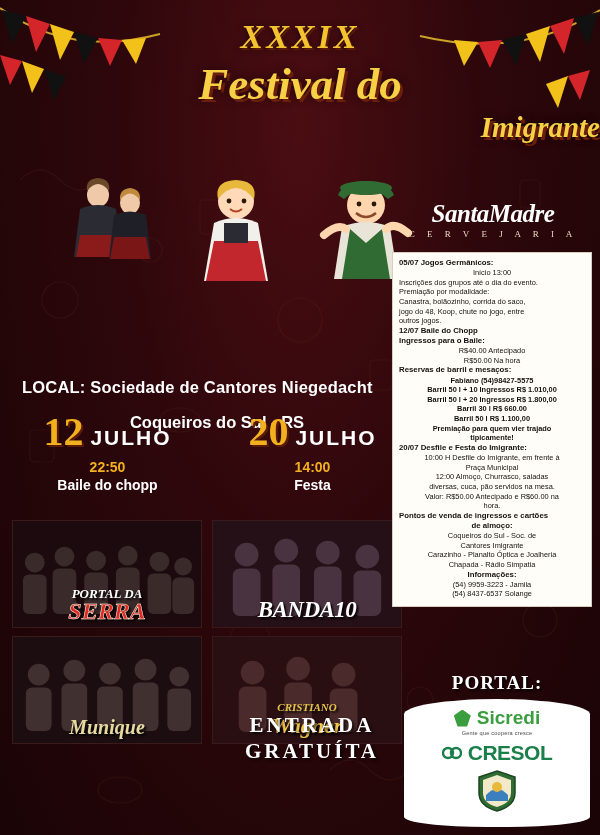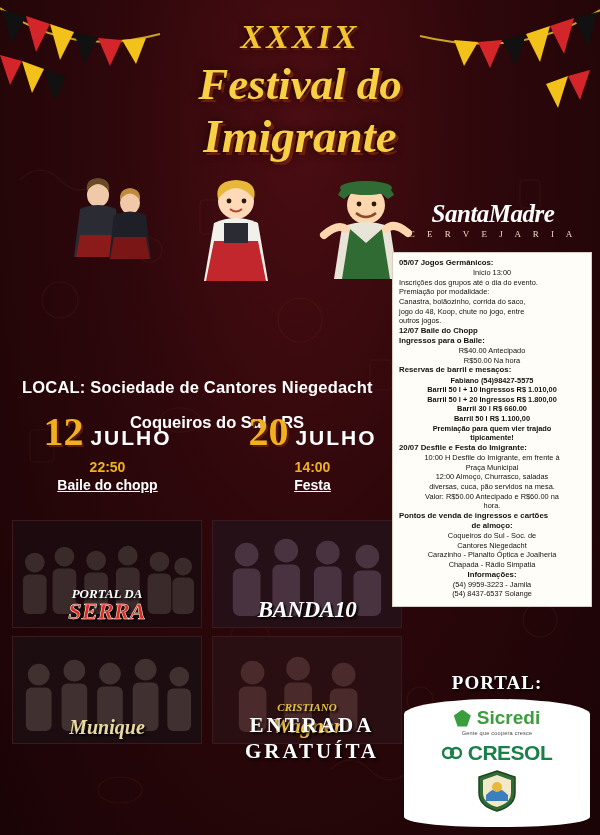--- a/index.html
+++ b/index.html
@@ -53,21 +53,21 @@
   }
   .fest-line {
     font-family: "Liberation Serif", serif;
     font-weight: bold;
     font-style: italic;
     color: #f7d046;
     text-shadow: 3px 3px 0 #6b1f0a, 0 0 10px rgba(0,0,0,.65);
     line-height: 1.0;
   }
   .fest-1 { font-size: 45px; margin-top: 6px; }
-  .fest-2 { font-size: 47px; margin-top: 6px; }
+  .fest-2 { font-size: 29px; margin-top: 6px; text-align: right; }
 
   
   .chars {
     position: absolute;
     top: 175px; left: 0; width: 600px; height: 110px;
     z-index: 5;
   }
 
   
   .brewery {
@@ -138,21 +138,21 @@
     font-family: "Liberation Serif", serif;
     font-weight: bold;
     font-size: 40px;
     color: #f2b01e;
     text-shadow: 2px 2px 0 #5a1a08;
   }
   .date-mon {
     font-size: 21px; font-weight: bold; color: #ffffff; letter-spacing: 2px;
   }
   .date-time { font-size: 14px; color: #f2b01e; font-weight: bold; margin-top: 4px; }
-  .date-ev { font-size: 14px; color: #ffffff; font-weight: bold; margin-top: 2px; text-decoration: underline; }
+  .date-ev { font-size: 14px; color: #ffffff; font-weight: bold; margin-top: 2px; }
 
   
   .bands { position: absolute; top: 520px; left: 12px; width: 400px; z-index: 7; }
   .band-row { display: flex; gap: 10px; margin-bottom: 8px; }
   .band {
     position: relative;
     width: 190px; height: 108px;
     background: linear-gradient(160deg,#2b1016 0%,#140608 100%);
     border: 1px solid #3b1a1c;
     overflow: hidden;
@@ -356,21 +356,21 @@
     <div class="ip-head">20/07 Desfile e Festa do Imigrante:</div>
     <div class="ip-row">10:00 H Desfile do Imigrante, em frente à</div>
     <div class="ip-row">Praça Municipal</div>
     <div class="ip-row">12:00 Almoço, Churrasco, saladas</div>
     <div class="ip-row">diversas, cuca, pão servidos na mesa.</div>
     <div class="ip-row">Valor: R$50.00 Antecipado e R$60.00 na</div>
     <div class="ip-row">hora.</div>
     <div class="ip-head">Pontos de venda de ingressos e cartões</div>
     <div class="ip-head" style="text-align:center">de almoço:</div>
     <div class="ip-row">Coqueiros do Sul - Soc. de</div>
-    <div class="ip-row">Cantores Niegedacht</div>
+    <div class="ip-row">Cantores Imigrante</div>
     <div class="ip-row">Carazinho - Planalto Óptica e Joalheria</div>
     <div class="ip-row">Chapada - Rádio Simpatia</div>
     <div class="ip-head" style="text-align:center">Informações:</div>
     <div class="ip-row">(54) 9959-3223 - Jamila</div>
     <div class="ip-row">(54) 8437-6537 Solange</div>
   </div>
 
   <div class="local">
     <div class="local-1">LOCAL: Sociedade de Cantores Niegedacht</div>
     <div class="local-2">Coqueiros do Sul - RS</div>

